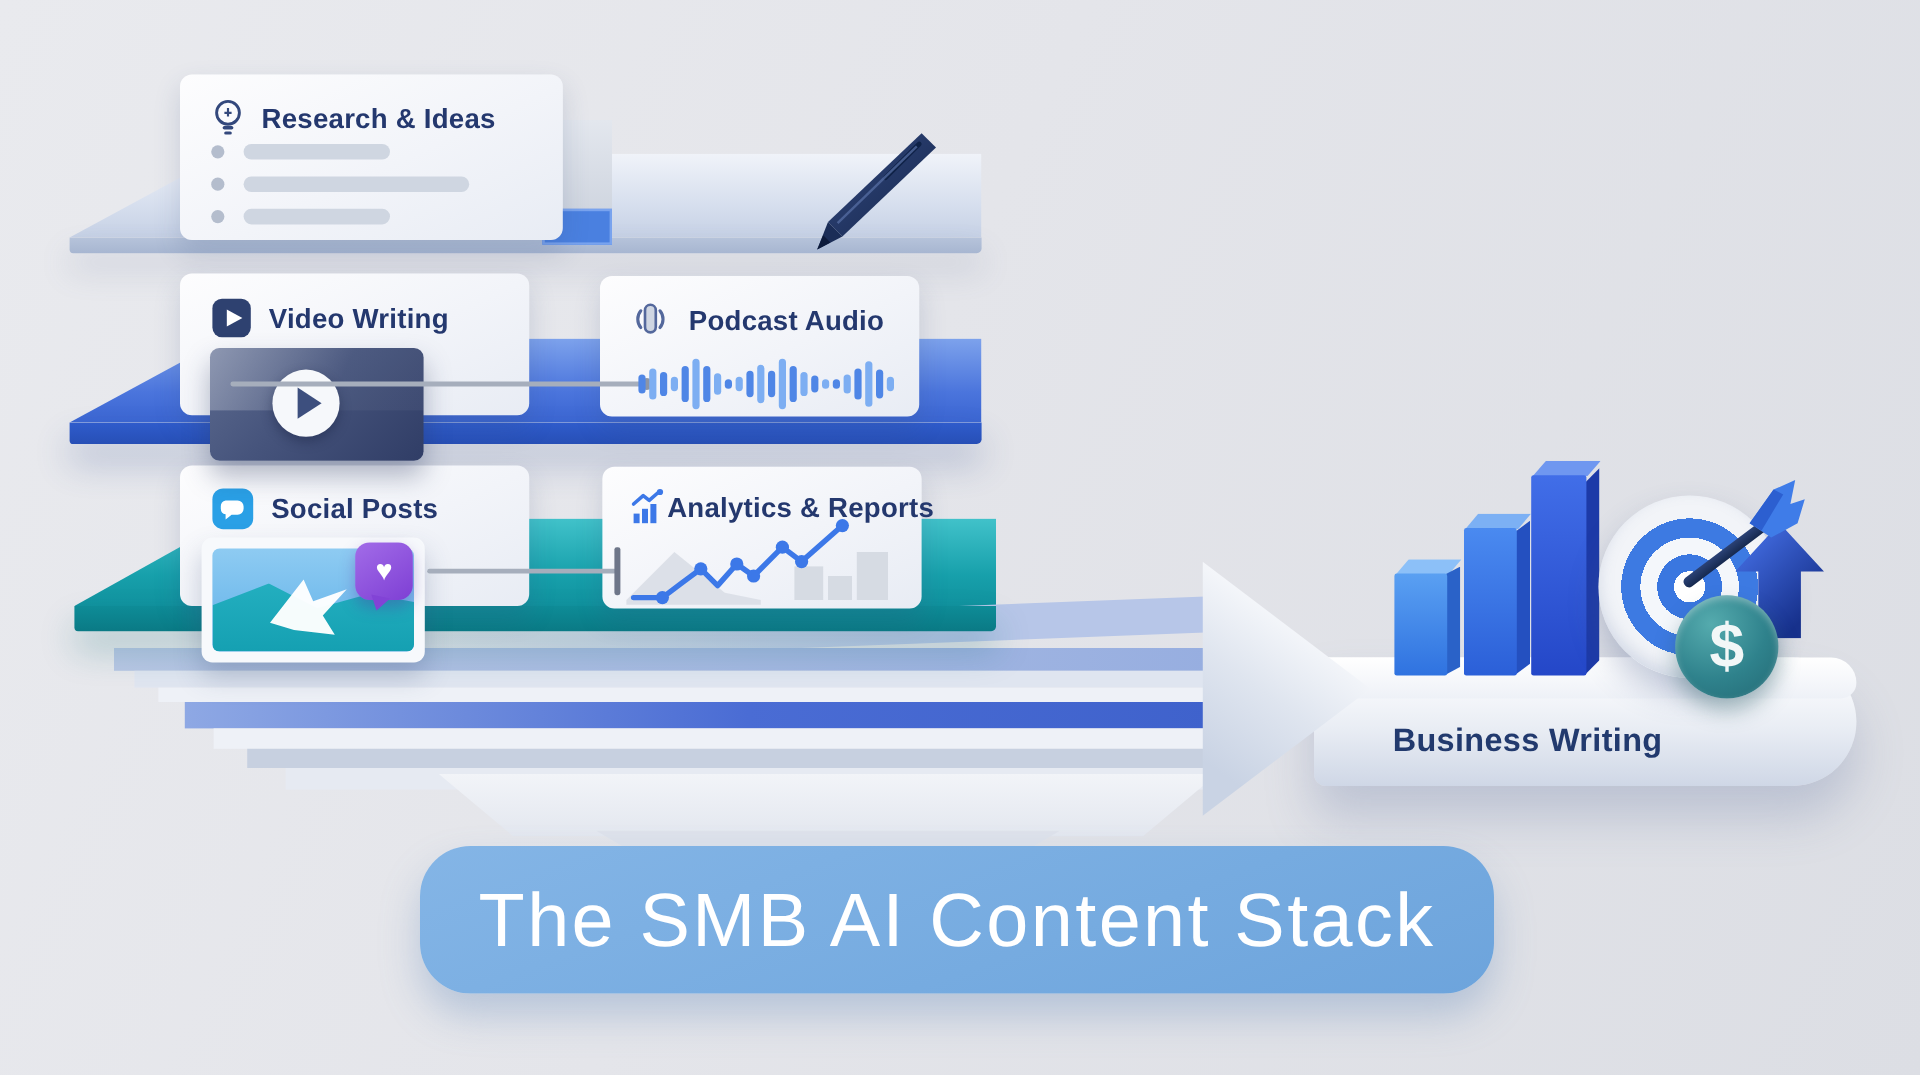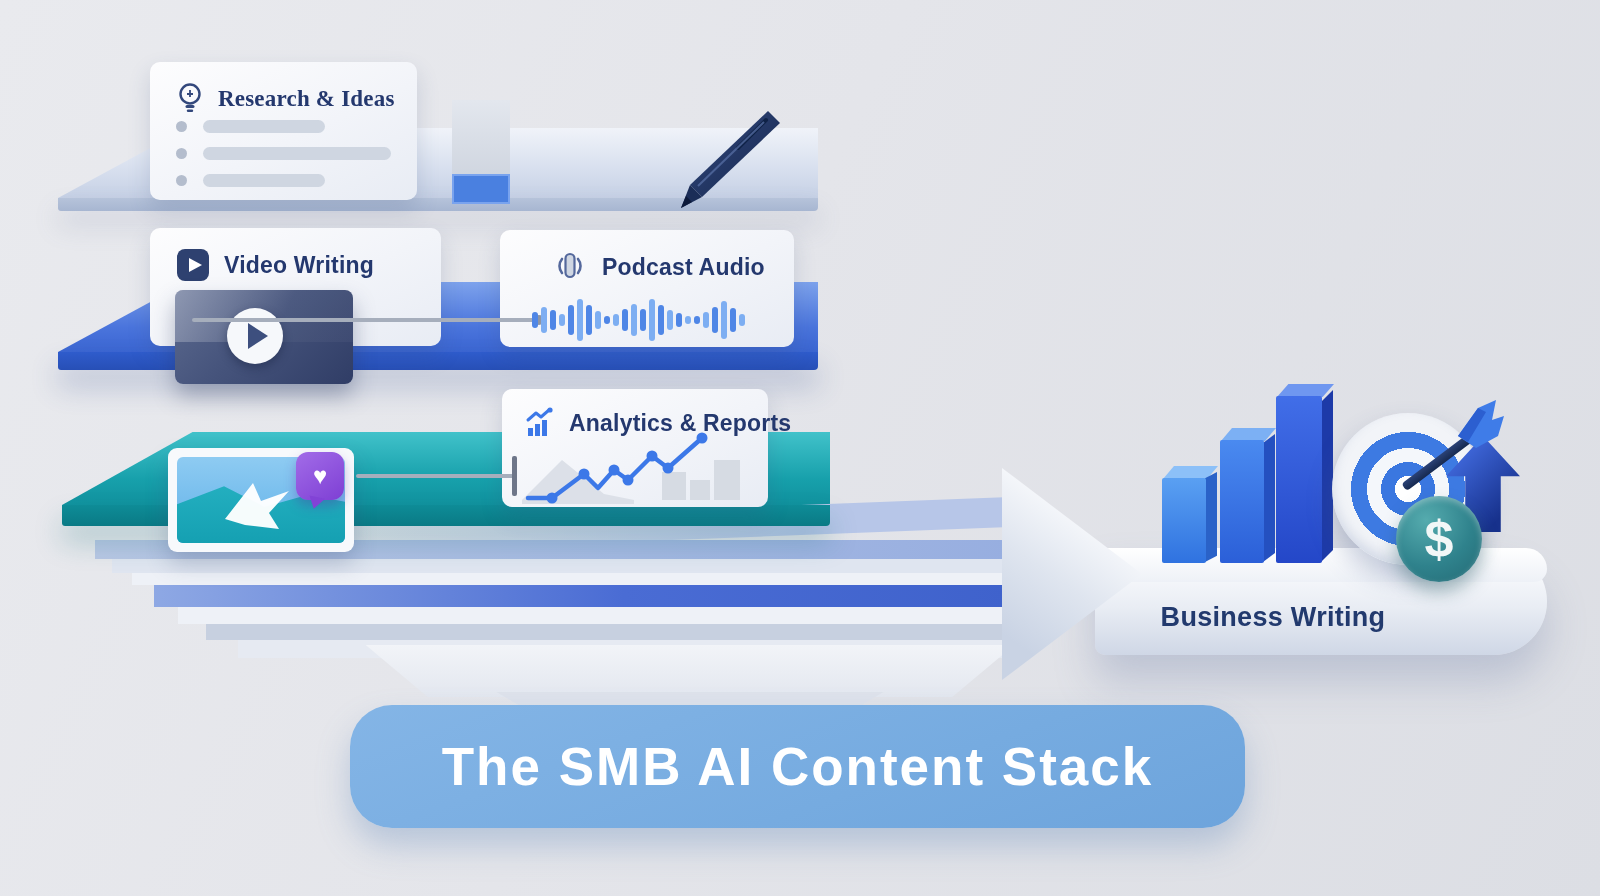--- a/index.html
+++ b/index.html
@@ -149,38 +149,38 @@
     background:radial-gradient(circle at 35% 28%,#55abae 0%,#2f828c 55%,#236974 100%);
     display:flex;align-items:center;justify-content:center;
     box-shadow:0 10px 18px rgba(40,90,100,.4), inset 0 3px 6px rgba(255,255,255,.35);}
   .coin span{color:#f2f7f7;font-size:52px;font-weight:700;line-height:1;}
 
   
   .banner{left:350px;top:705px;width:895px;height:123px;z-index:7;border-radius:42px;
     background:linear-gradient(160deg,#84b5e6 0%,#76abe0 60%,#6da4dc 100%);
     display:flex;align-items:center;justify-content:center;
     box-shadow:0 18px 32px rgba(110,145,190,.38);}
-  .banner-text{color:#ffffff;font-size:53px;font-weight:700;letter-spacing:2px;white-space:nowrap;}
+  .banner-text{color:#ffffff;font-size:63px;font-weight:400;letter-spacing:2px;white-space:nowrap;}
 </style>
 </head>
 <body>
 
 <div class="scene">
 
   <div class="shelf-top shelf1-top"></div>
   <div class="shelf-front shelf1-front"></div>
   <div class="shelf-top shelf2-top"></div>
   <div class="shelf-front shelf2-front"></div>
   <div class="shelf-top shelf3-top"></div>
   <div class="shelf-front shelf3-front"></div>
 
   <div class="abs gap-column"></div>
   <div class="abs gap-block"></div>
 
-  <div class="card" style="left:150px;top:62px;width:267px;height:138px;font-family:Liberation Serif, serif;">
+  <div class="card" style="left:150px;top:62px;width:319px;height:138px;">
     <div class="card-head">
       <span class="icon-box">
         <svg width="28" height="34" viewBox="0 0 28 34">
           <circle cx="14" cy="12" r="9.5" fill="none" stroke="#33487c" stroke-width="2.4"></circle>
           <path d="M14 8 v7 M11 12 h6" stroke="#33487c" stroke-width="1.8" fill="none"></path>
           <rect x="9.5" y="23" width="9" height="3" rx="1.5" fill="#33487c"></rect>
           <rect x="10.8" y="27.5" width="6.4" height="2.6" rx="1.3" fill="#33487c"></rect>
         </svg>
       </span>
       <span class="card-label">Research &amp; Ideas</span>
@@ -219,21 +219,21 @@
       <span class="icon-box">
         <svg width="34" height="34" viewBox="0 0 34 34">
           <rect x="1" y="1" width="32" height="32" rx="8" fill="#2e4170"></rect>
           <polygon points="13,10 26,17 13,24" fill="#ffffff"></polygon>
         </svg>
       </span>
       <span class="card-label">Video Writing</span>
     </div>
   </div>
 
-  <div class="card" style="left:500px;top:230px;width:266px;height:117px;padding-left:28px;">
+  <div class="card" style="left:500px;top:230px;width:266px;height:117px;">
     <div class="card-head" style="padding-left:24px;">
       <span class="icon-box">
         <svg width="36" height="34" viewBox="0 0 36 34">
           <path d="M10 9 a11 11 0 0 0 0 14" stroke="#54689c" stroke-width="2.6" fill="none" stroke-linecap="round"></path>
           <path d="M26 9 a11 11 0 0 1 0 14" stroke="#54689c" stroke-width="2.6" fill="none" stroke-linecap="round"></path>
           <rect x="13.5" y="4" width="9" height="23" rx="4.5" fill="#cfd6e2" stroke="#54689c" stroke-width="2.2"></rect>
         </svg>
       </span>
       <span class="card-label">Podcast Audio</span>
     </div>
@@ -270,23 +270,34 @@
       <div class="wf-bar" style="height: 14px;"></div>
       <div class="wf-bar alt" style="height: 8px;"></div>
       <div class="wf-bar" style="height: 8px;"></div>
       <div class="wf-bar alt" style="height: 16px;"></div>
       <div class="wf-bar" style="height: 26px;"></div>
       <div class="wf-bar alt" style="height: 38px;"></div>
       <div class="wf-bar" style="height: 24px;"></div>
       <div class="wf-bar alt" style="height: 12px;"></div>
     </div>
 
+  <div class="card" style="left:150px;top:388px;width:291px;height:117px;">
+    <div class="card-head" style="padding-top:18px;">
+      <span class="icon-box">
+        <svg width="36" height="36" viewBox="0 0 36 36">
+          <rect x="1" y="1" width="34" height="34" rx="9" fill="#2aa0e6"></rect>
+          <path d="M12 11 h10 a5 5 0 0 1 5 5 v2 a5 5 0 0 1 -5 5 h-5 l-5 4 v-4.4 a5 5 0 0 1 -4 -4.9 v-1.7 a5 5 0 0 1 4 -5 z" fill="#ffffff"></path>
+        </svg>
+      </span>
+      <span class="card-label">Social Posts</span>
+    </div>
+  </div>
 
   <div class="card" style="left:502px;top:389px;width:266px;height:118px;">
-    <div class="card-head" style="padding-top:18px;padding-left:22px;gap:13px;">
+    <div class="card-head" style="padding-top:18px;padding-left:22px;gap:0;">
       <span class="icon-box">
         <svg width="32" height="32" viewBox="0 0 32 32">
           <rect x="4" y="21" width="5" height="8" fill="#3c78e8"></rect>
           <rect x="11" y="17" width="5" height="12" fill="#3c78e8"></rect>
           <rect x="18" y="13" width="5" height="16" fill="#3c78e8"></rect>
           <polyline points="4,13 12,6 17,10 25,3" stroke="#3c78e8" stroke-width="3" fill="none" stroke-linecap="round" stroke-linejoin="round"></polyline>
           <circle cx="26" cy="3" r="2.6" fill="#3c78e8"></circle>
         </svg>
       </span>
       <span class="card-label">Analytics &amp; Reports</span>

